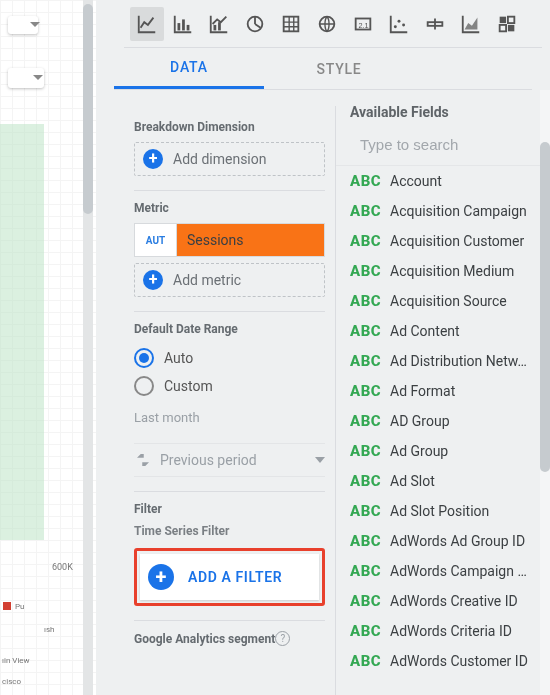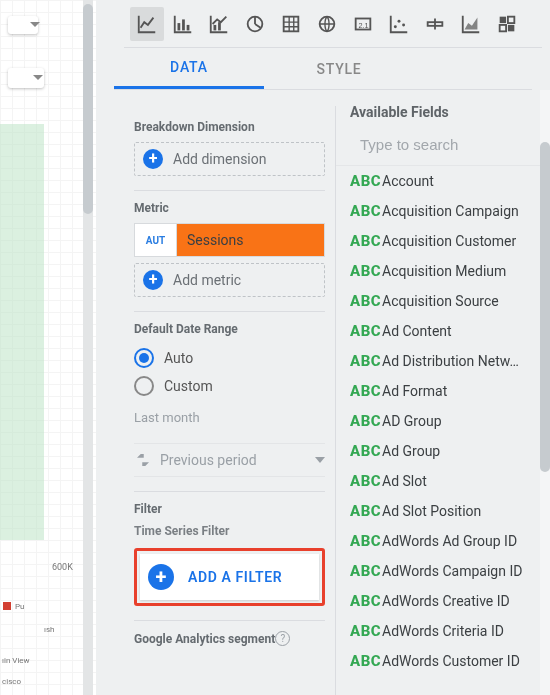--- a/index.html
+++ b/index.html
@@ -217,21 +217,21 @@
     display:flex; align-items:center; gap:10px;
     height: 30px; padding: 0 14px;
     cursor: grab;
   }
   .abc {
     font-size: 15px; font-weight: 800; color: #34a853; letter-spacing: .5px;
     width: 22px; flex: 0 0 22px;
   }
   .field-row .name {
     font-size: 14px; color: #3c4043;
-    white-space: nowrap; overflow: hidden; text-overflow: ellipsis;
+    white-space: nowrap; overflow: hidden; text-overflow: ellipsis; margin-left: 8px;
   }
 
   
   .page-border-left {
     position: absolute; left: 108px; top: 0; width: 16px; height: 695px;
     background: #eef0f1;
   }
 </style>
 </head>
 <body>

